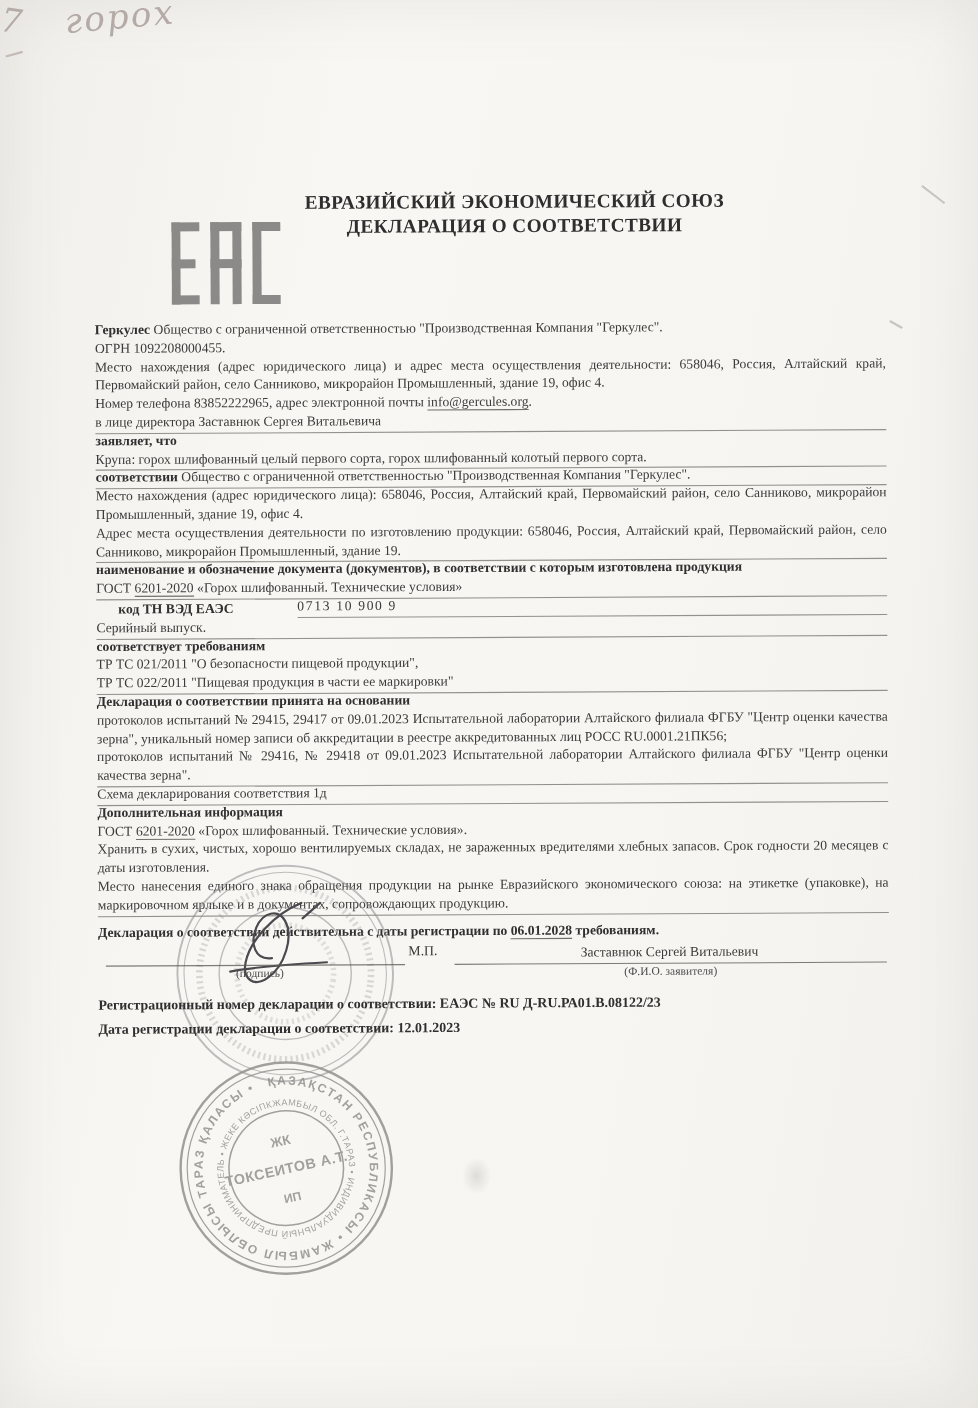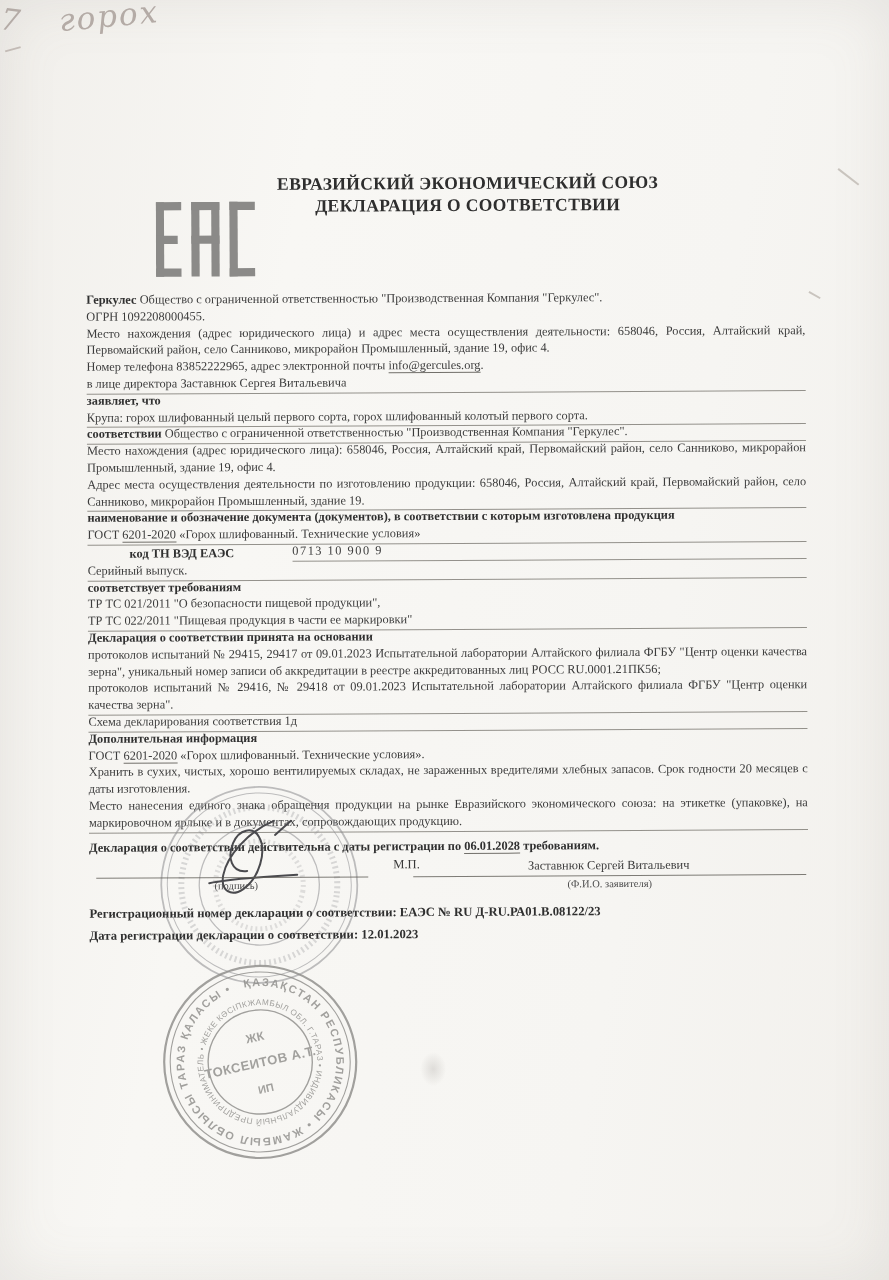--- a/index.html
+++ b/index.html
@@ -21,28 +21,28 @@
   
   .eac{position:absolute;left:158px;top:197px;width:100px;height:82px;opacity:.78;}
   
   .content{position:absolute;left:88px;top:290px;width:719px;font-size:12.4px;line-height:16.8px;color:#3c3c3c;}
   .ln{min-height:16.8px;}
   .just{text-align:justify;}
   .bold{font-weight:bold;color:#303030;}
   .ruled{border-bottom:1px solid rgba(105,102,95,.7);padding-bottom:1px;margin-bottom:-2px;}
   .u{border-bottom:1px solid rgba(90,88,82,.85);}
   .tnved-row{display:flex;align-items:flex-end;}
-  .tnved-label{margin-left:42px;white-space:nowrap;text-align:right;}
+  .tnved-label{margin-left:20px;white-space:nowrap;text-align:right;}
   .tnved-fill{flex:1;margin-left:58px;border-bottom:1px solid rgba(105,102,95,.7);padding-bottom:1px;}
   .tnved-code{letter-spacing:1.5px;text-align:center;}
   .sp{height:8px;}
   
   .sig-line{position:absolute;border-top:1px solid rgba(95,92,86,.8);}
   .cap{position:absolute;font-size:10.5px;color:#4a4a4a;text-align:center;}
-  .mp{position:absolute;left:392px;top:857px;font-size:12.6px;color:#383838;}
+  .mp{position:absolute;left:370px;top:857px;font-size:12.6px;color:#383838;}
   .fio{position:absolute;left:410px;top:859px;width:395px;text-align:center;font-size:12.4px;color:#3c3c3c;}
   .reg{position:absolute;left:88px;top:902px;width:719px;font-weight:bold;font-size:12.7px;line-height:21.5px;color:#2f2f2f;}
   
   .stamp-co{position:absolute;left:152px;top:778px;width:212px;height:212px;opacity:.55;transform:rotate(8deg);}
   .signature{position:absolute;left:178px;top:812px;width:150px;height:95px;}
   .stamp-kz{position:absolute;left:157px;top:960px;width:202px;height:202px;opacity:.82;transform:rotate(-12deg);}
   .stamp-kz text{font-family:"Liberation Sans","DejaVu Sans",sans-serif;fill:#8f8e8b;}
   
   .art{position:absolute;background:#c9c4be;}
   .art1{left:838px;top:178px;width:26px;height:1.5px;transform:rotate(38deg);}

